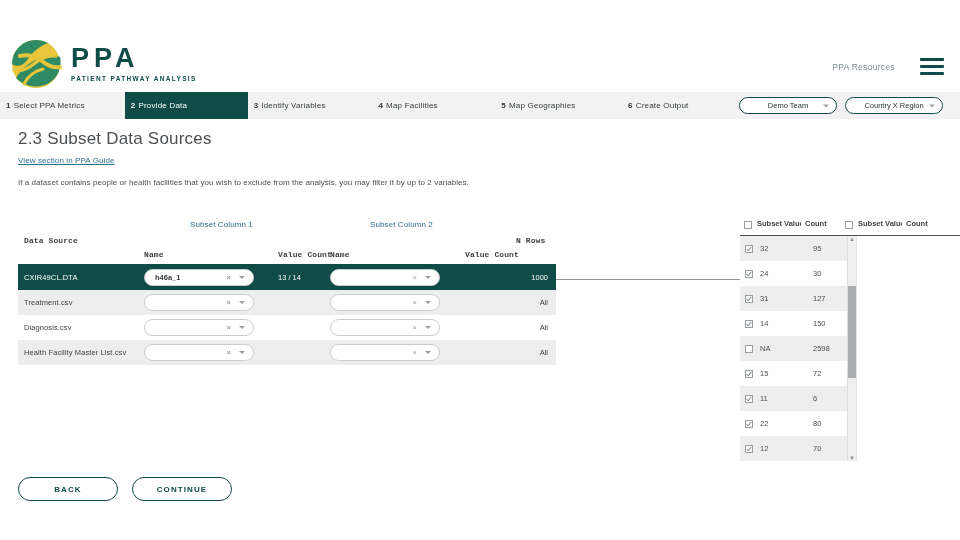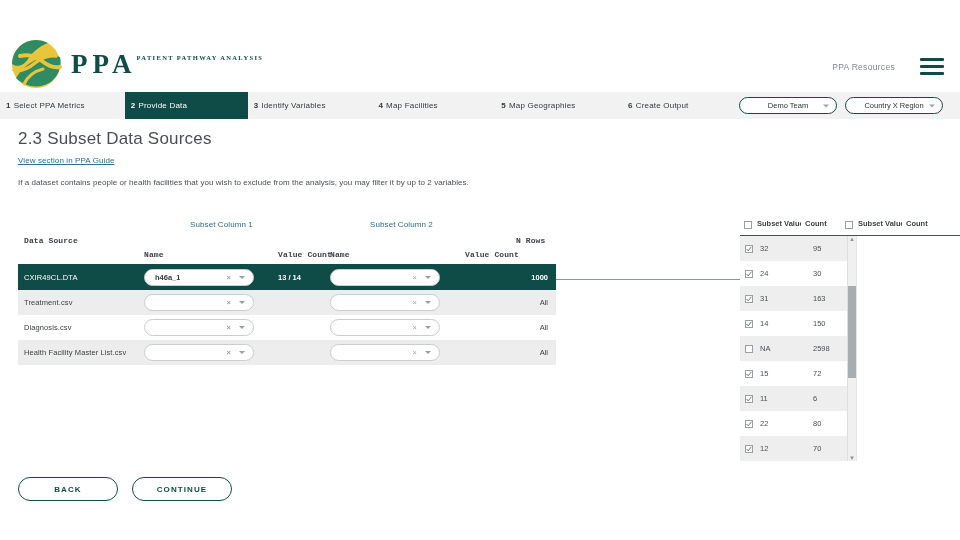--- a/index.html
+++ b/index.html
@@ -14,21 +14,21 @@
   
   .header {
     position: absolute; top: 0; left: 0; width: 960px; height: 92px;
     background: #ffffff;
   }
   .logo-wrap {
     position: absolute; left: 10px; top: 38px;
     display: flex; align-items: center; gap: 9px;
   }
   .logo-mark { width: 52px; height: 52px; display:block; }
-  .logo-text { display: flex; line-height: 1; font-family: Liberation Serif, serif; }
+  .logo-text { display: flex; flex-direction: column; line-height: 1; }
   .logo-title {
     font-size: 27px; font-weight: bold; letter-spacing: 5px;
     color: #0f4c47;
   }
   .logo-sub {
     font-size: 6.5px; letter-spacing: 1.35px; color: #0f4c47;
     margin-top: 4px; font-weight: bold;
   }
   .header-right {
     position: absolute; right: 16px; top: 58px;
@@ -139,21 +139,21 @@
     border-left: 3px solid transparent; border-right: 3px solid transparent;
     border-top: 3.5px solid #9aa0a2;
   }
   .vcount {
     position: absolute; font-size: 7.5px; color: #3d4245;
   }
   .vcount.v-one { left: 260px; }
   .nrows {
     position: absolute; right: 8px; font-size: 7.5px; color: #3d4245;
   }
-  .row.dark .vcount, .row.dark .nrows { color: #ffffff; font-weight: bold; }
+  .row.dark .vcount, .row.dark .nrows { color: #ffffff; }
 
   
   .connector {
     position: absolute; left: 556px; top: 279px; width: 190px; height: 1px;
     background: #8f9597;
   }
 
   
   .popup {
     position: absolute; left: 740px; top: 218px; width: 220px; height: 243px;
@@ -414,21 +414,21 @@
         <span class="ocnt">30</span>
       </div>
       <div class="opt alt">
         <span class="tick">
           <svg width="8" height="8" viewBox="0 0 8 8">
               <rect x="0.5" y="0.5" width="7" height="7" fill="#fff" stroke="#9aa0a2"></rect>
               <path d="M1.6 4 L3.2 5.8 L6.4 1.8" stroke="#6d7476" stroke-width="1" fill="none"></path>
             </svg>
         </span>
         <span class="oval">31</span>
-        <span class="ocnt">163</span>
+        <span class="ocnt">127</span>
       </div>
       <div class="opt">
         <span class="tick">
           <svg width="8" height="8" viewBox="0 0 8 8">
               <rect x="0.5" y="0.5" width="7" height="7" fill="#fff" stroke="#9aa0a2"></rect>
               <path d="M1.6 4 L3.2 5.8 L6.4 1.8" stroke="#6d7476" stroke-width="1" fill="none"></path>
             </svg>
         </span>
         <span class="oval">14</span>
         <span class="ocnt">150</span>

